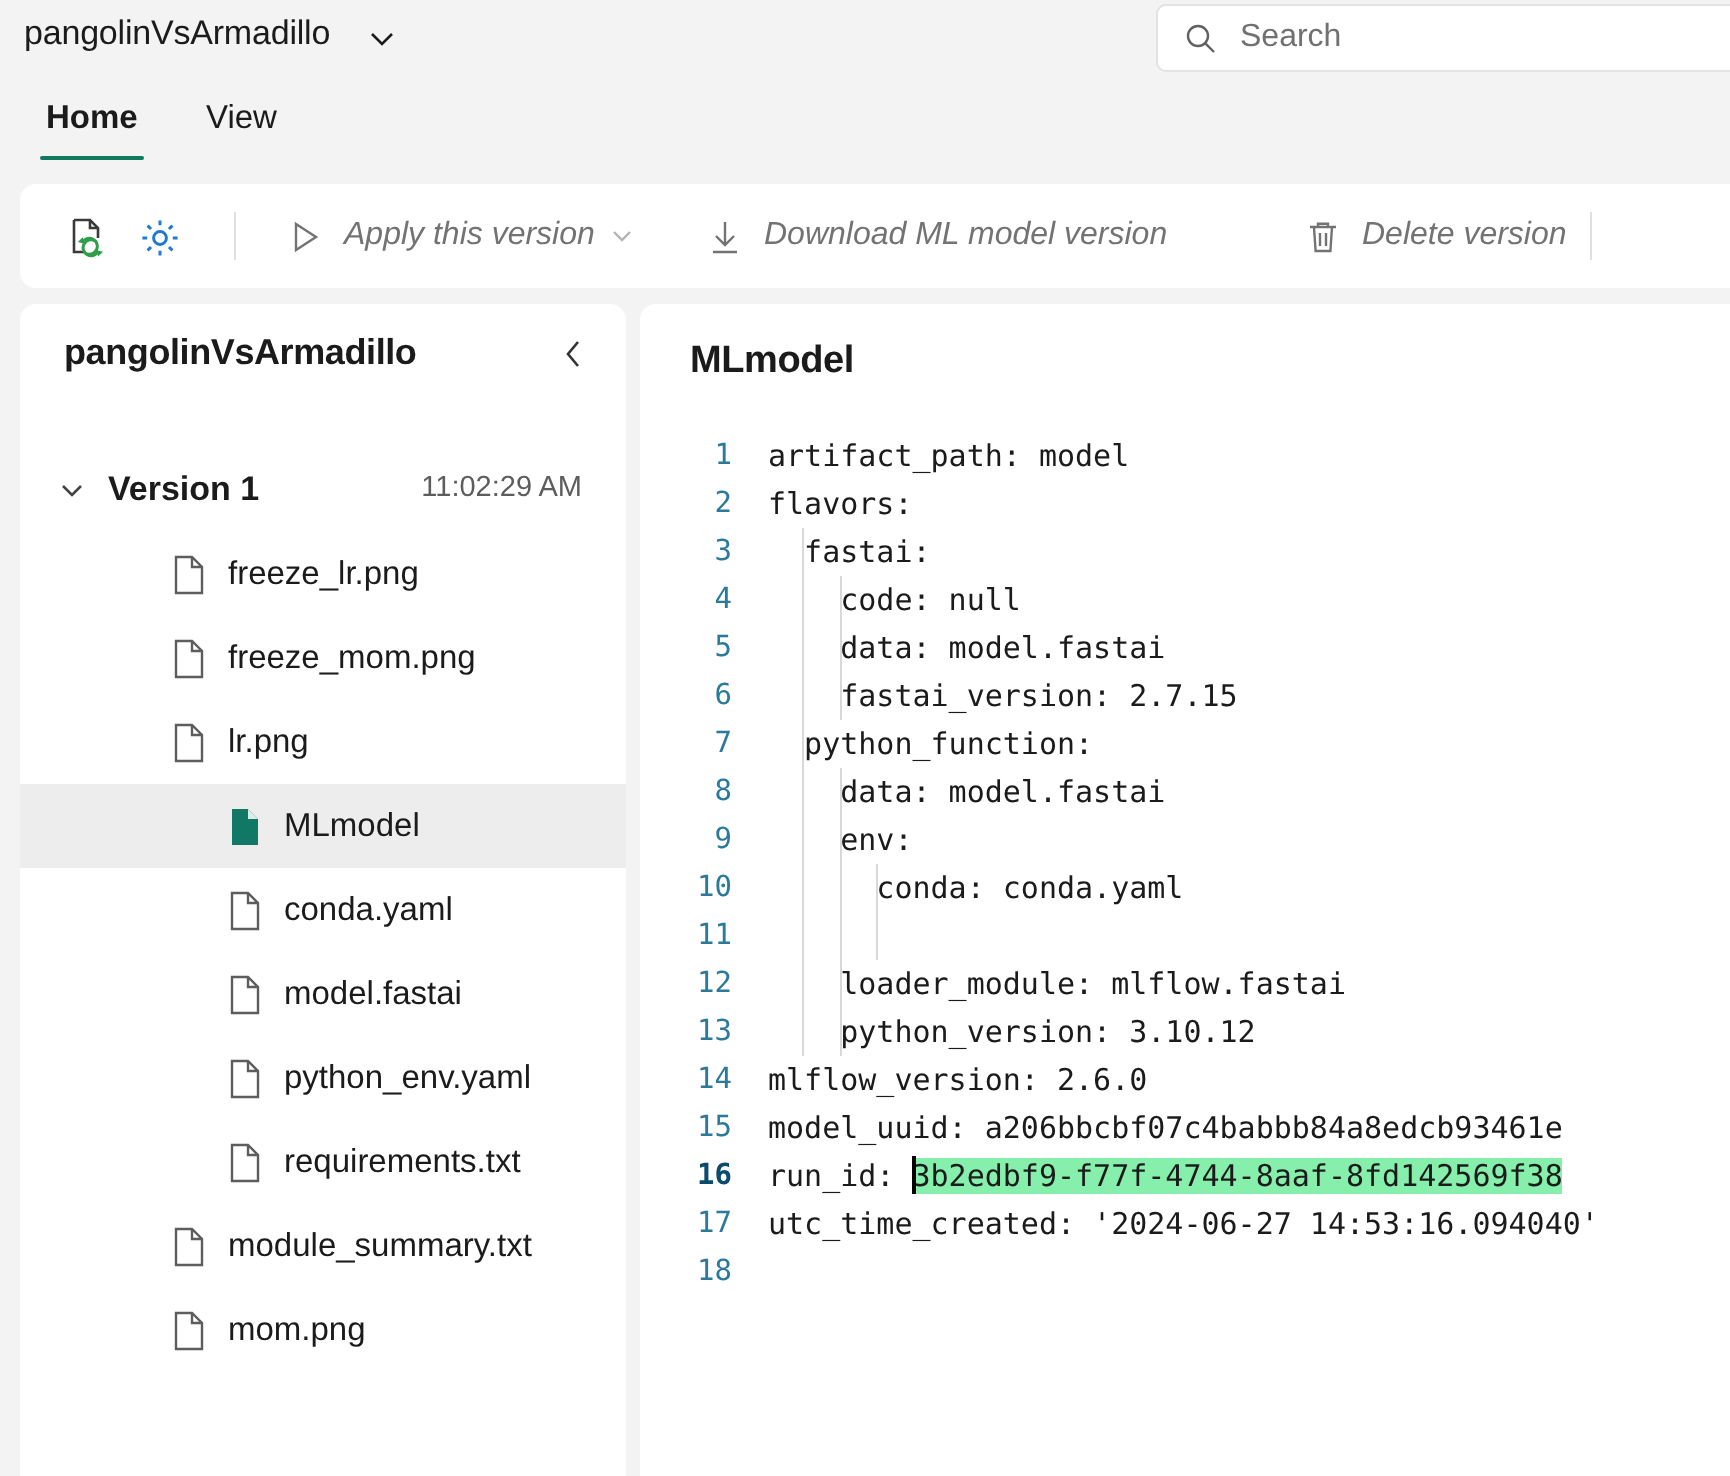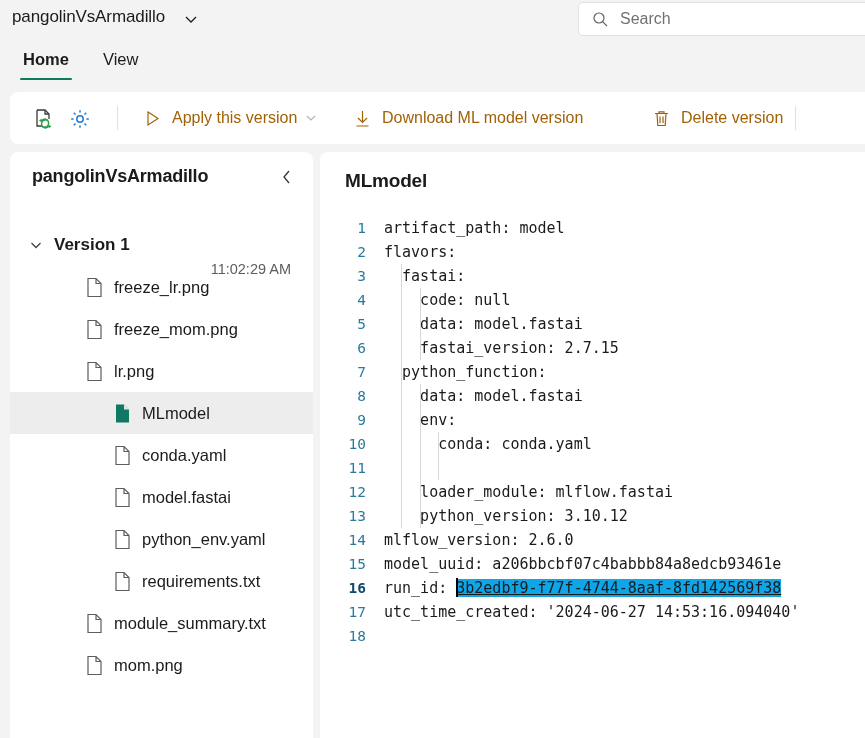--- a/index.html
+++ b/index.html
@@ -57,21 +57,21 @@
     position: absolute; left: 10px; top: 92px; width: 880px; height: 52px;
     background: #ffffff; border-radius: 8px;
   }
   .cmd-group { position: absolute; top: 0; height: 52px; display: flex; align-items: center; }
   .cmd-item {
     display: flex; align-items: center; height: 36px; padding: 0 8px;
     border-radius: 4px; font-size: 16px; white-space: nowrap;
   }
   .cmd-item .ic { width: 21px; height: 21px; flex: 0 0 auto; }
   .cmd-item .lbl { margin-left: 9px; }
-  .cmd-disabled { color: #a16207; }
+  .cmd-disabled { color: #737373; font-style: italic; }
   .cmd-enabled { color: #1b1b1b; }
   .cmd-sep {
     position: absolute; top: 14px; width: 1px; height: 24px; background: #e0e0e0;
   }
   .cmd-chev { margin-left: 8px; width: 12px; height: 12px; color: #b3b3b3; }
 
   
   .sidebar {
     position: absolute; left: 10px; top: 152px; width: 303px; height: 600px;
     background: #ffffff; border-radius: 8px; overflow: hidden;
@@ -91,21 +91,21 @@
     position: relative; height: 42px; display: flex; align-items: center;
     font-size: 16.5px; color: #1b1b1b; white-space: nowrap;
   }
   .tree-row.selected { background: #ededed; }
   .tree-row .chev { width: 16px; height: 16px; color: #424242; flex: 0 0 auto; }
   .tree-row .ficon { width: 19px; height: 21px; flex: 0 0 auto; }
   .tree-row .label { margin-left: 10px; }
   .tree-row.version .label { font-weight: bold; font-size: 17px; }
   .tree-time {
     position: absolute; right: 22px; top: 12px;
-    font-size: 14.5px; color: #5d5d5d; margin-top: 25px;
+    font-size: 14.5px; color: #5d5d5d;
   }
 
   
   .content {
     position: absolute; left: 320px; top: 152px; width: 560px; height: 600px;
     background: #ffffff; border-radius: 8px; overflow: hidden;
   }
   .doc-title {
     position: absolute; left: 25px; top: 18px;
     font-size: 19px; font-weight: bold; color: #1b1b1b; letter-spacing: -0.2px;
@@ -117,21 +117,21 @@
   }
   .code-line { position: relative; height: 24px; white-space: pre; }
   .ln {
     position: absolute; left: 14px; top: 0; width: 32px;
     text-align: right; color: #2b7a9b; font-size: 14.5px;
   }
   .ln.cur { color: #0c4a6e; font-weight: bold; }
   .ctext {
     position: absolute; left: 64px; top: 0; color: #1b1b1b;
   }
-  .sel { background: #0ea5e9; text-decoration: underline; }
+  .sel { background: #86efac; }
   .caret {
     display: inline-block; width: 2px; height: 19px; background: #000;
     vertical-align: -4px; margin-right: -2px; position: relative; z-index: 2;
   }
   .guides { position: absolute; left: 0; top: 0; width: 560px; height: 100%; pointer-events: none; }
   .guide { position: absolute; width: 1px; background: #d8d8d8; }
 
   svg { display: block; }
 </style>
 </head>

